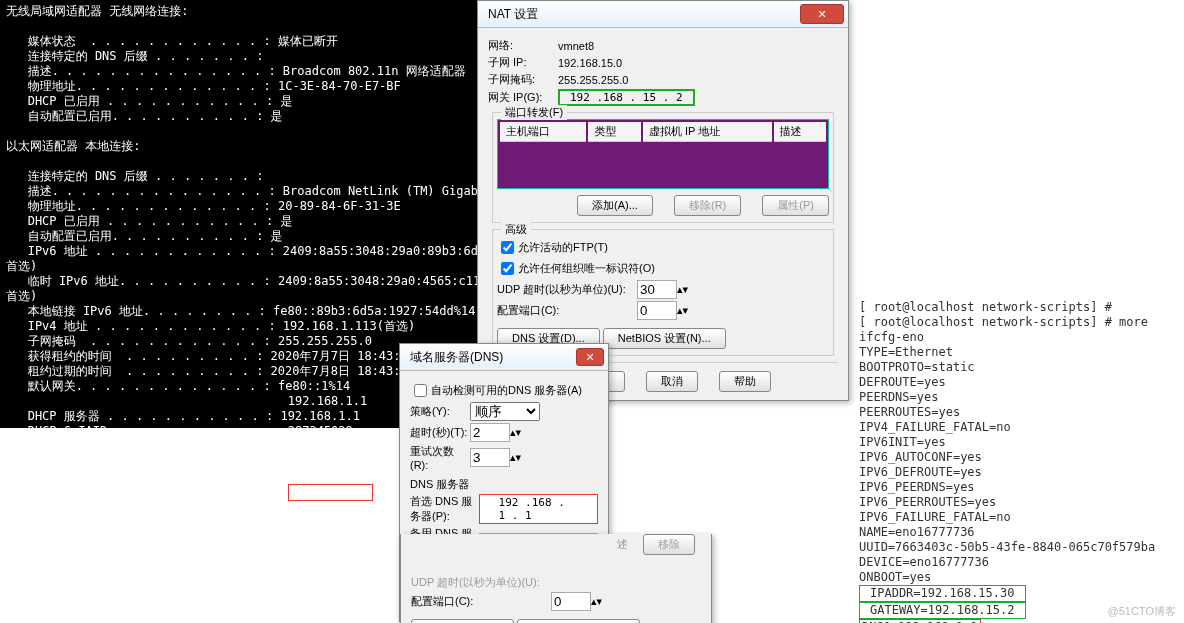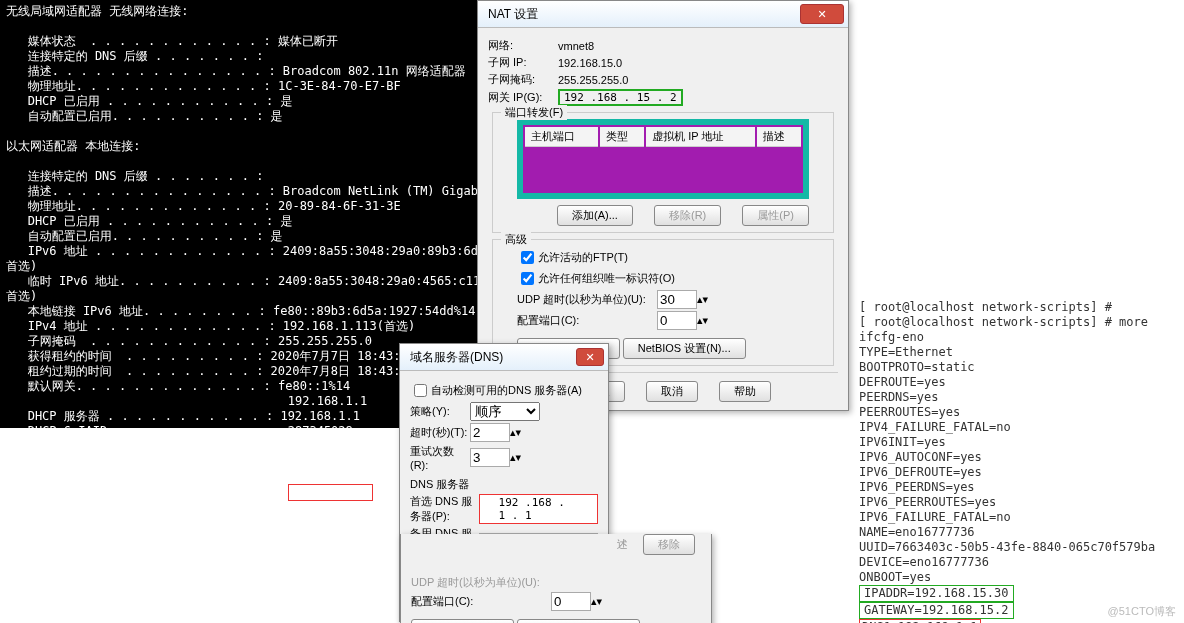--- a/index.html
+++ b/index.html
@@ -6,35 +6,35 @@
 .terminal{position:absolute;left:0;top:0;width:478px;height:420px;background:#000;color:#fff;font-family:SimSun,monospace;font-size:12px;padding:4px 6px;line-height:15px;white-space:pre}
 .dialog{position:absolute;background:#f0f0f0;border:1px solid #888;box-shadow:2px 2px 6px rgba(0,0,0,.3)}
 .titlebar{height:26px;background:linear-gradient(#fff,#e4f0fb);border-bottom:1px solid #bbb;display:flex;align-items:center;padding:0 4px}
 .titlebar .title{flex:1;font-size:12px;padding-left:6px}
 .closebtn{width:42px;height:18px;background:#d04b3c;border:1px solid #a33;border-radius:3px;display:flex;align-items:center;justify-content:center;color:#fff;cursor:pointer}
 .closebtn-sm{width:26px;height:16px;background:#d04b3c;border:1px solid #a33;border-radius:3px;color:#fff;display:flex;align-items:center;justify-content:center;margin-left:auto;cursor:pointer}
 .dlg-body{padding:8px 10px}
 .row{display:flex;align-items:center;margin:2px 0}
 .lbl{width:70px}
 .ipbox{border:1px solid #7a7;display:inline-block;padding:0 3px;font-family:monospace}
-.group{border:1px solid #ccc;margin:6px 4px;padding:6px 24px;position:relative}
+.group{border:1px solid #ccc;margin:6px 4px;padding:6px 4px;position:relative}
 .group-title{position:absolute;top:-8px;left:8px;background:#f0f0f0;padding:0 4px}
-.tbl{border:6px solid #14b8a6;width:100%;background:#a21caf}
+.tbl{border:1px solid #14b8a6;width:100%;background:#701a75}
 .tbl th{background:#f4f4f4;border-bottom:1px solid #ccc;font-weight:normal;padding:2px 6px;text-align:left}
 .btn{background:linear-gradient(#fff,#e0e0e0);border:1px solid #888;border-radius:3px;padding:2px 14px;cursor:pointer;font-size:11px}
 .btn:disabled{color:#999}
 .btnrow{text-align:right;margin-top:6px}
 .btnrow .btn{margin-left:18px}
 .dns-dialog{left:399px;top:343px;width:208px}
 .nat-dialog{left:477px;top:0;width:370px}
 .chk{margin-right:4px}
 .spin{width:34px;border:1px solid #aaa;padding:1px 2px}
 .ifcfg{position:absolute;left:859px;top:300px;width:320px;font-family:monospace;font-size:12px;line-height:15px;background:#fff;color:#333}
 .redbox{border:1px solid #e33;display:inline-block;padding:0 2px}
-.greenbox{border:1px solid #2a2;display:inline-block;padding:0 4px}
+.greenbox{border:1px solid #2a2;display:inline-block;padding:0 10px}
 .nat2{left:400px;top:534px;width:310px}
 .small-btns{text-align:center;margin-top:6px}
 .small-btns .btn{margin:0 4px;padding:1px 10px}
 .dnsinput{border:1px solid #aaa;width:110px;font-family:monospace;padding:1px 19px;background:#fff;display:inline-block}
 </style>
 </head>
 <body>
 
 <div class="terminal"><span>无线局域网适配器 无线网络连接:</span>
 <span></span>

